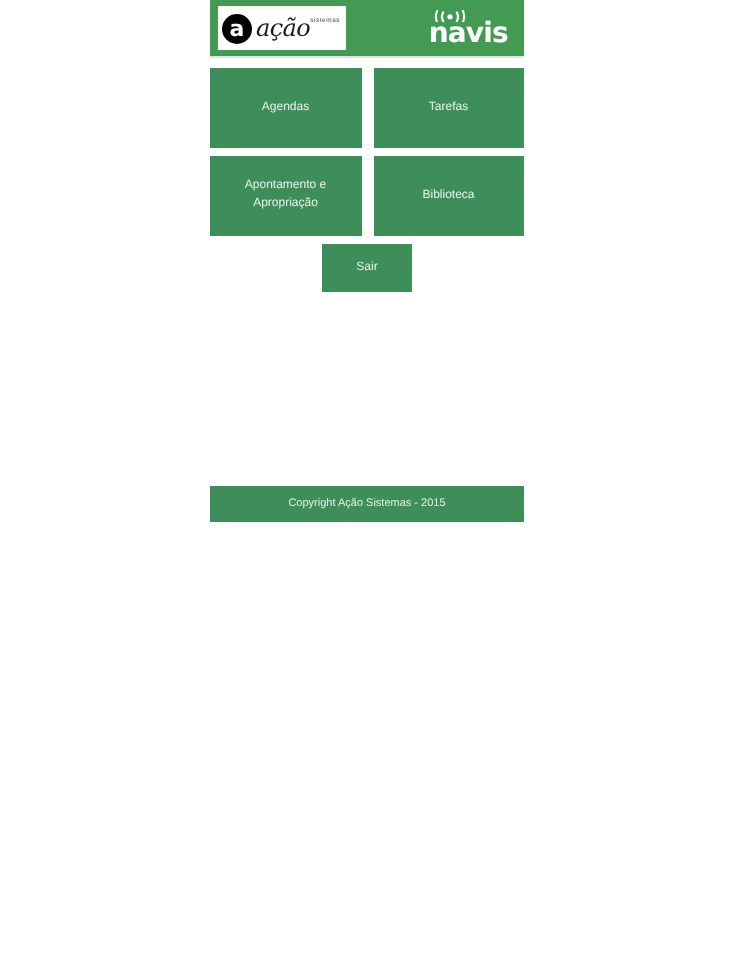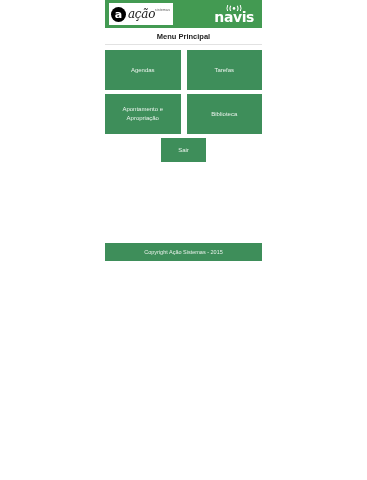--- a/index.html
+++ b/index.html
@@ -78,21 +78,20 @@
     font-size: 3.2px;
     color: #444444;
     letter-spacing: 0.3px;
     text-align: right;
     margin-top: 1px;
   }
 
   .brand-right {
     display: flex;
     flex-direction: column;
-    align-items: center;
     padding-right: 4px;
   }
   .navis-signal {
     height: 6px;
     margin-bottom: -1px;
     display: block;
   }
   .navis-word {
     color: #ffffff;
     font-weight: bold;
@@ -191,21 +190,20 @@
           <path d="M7.6 1.2 A4.4 4.4 0 0 0 7.6 5.6" stroke="#ffffff" stroke-width="1.1" fill="none" stroke-linecap="round"></path>
           <path d="M14.4 1.2 A4.4 4.4 0 0 1 14.4 5.6" stroke="#ffffff" stroke-width="1.1" fill="none" stroke-linecap="round"></path>
           <path d="M4.6 0.3 A7.2 7.2 0 0 0 4.6 6.3" stroke="#ffffff" stroke-width="1" fill="none" stroke-linecap="round"></path>
           <path d="M17.4 0.3 A7.2 7.2 0 0 1 17.4 6.3" stroke="#ffffff" stroke-width="1" fill="none" stroke-linecap="round"></path>
         </svg>
         <span class="navis-word">navis</span>
       </div>
 
     </div>
 
-    <div class="page-title">Menu Principal</div>
     <hr class="title-rule">
 
     <div class="menu-grid">
 
       <button class="menu-btn half">Agendas</button>
 
       <button class="menu-btn half">Tarefas</button>
 
       <button class="menu-btn half">Apontamento e Apropriação</button>
 

